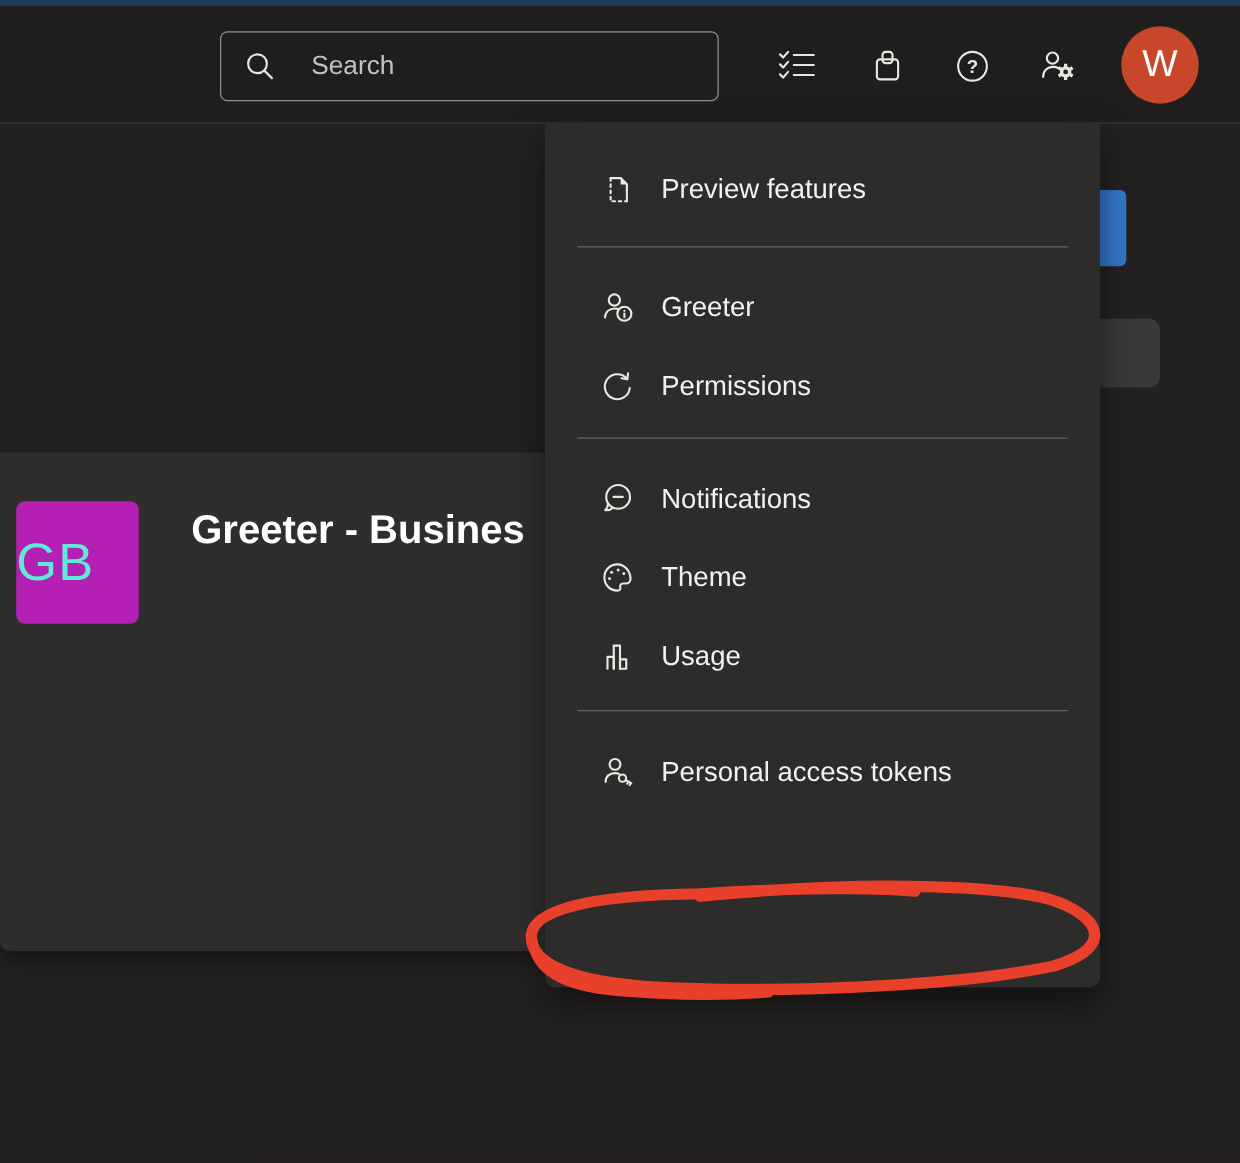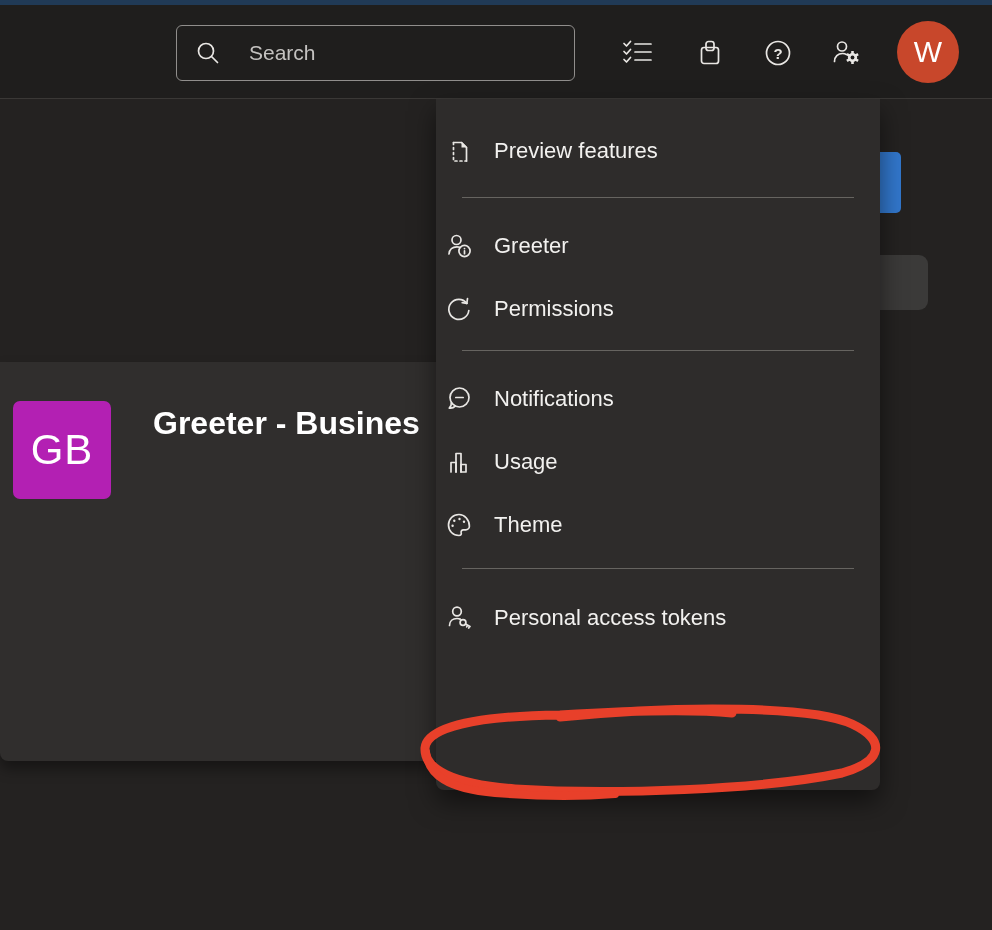--- a/index.html
+++ b/index.html
@@ -51,40 +51,40 @@
     position: absolute; left: 856px; top: 255px; width: 72px; height: 55px;
     background: #3b3a39; border: none; border-radius: 9px; z-index: 2; cursor: pointer;
   }
   .content-panel {
     position: absolute; left: 0; top: 362px; width: 868px; height: 399px;
     background: #302e2d; border-radius: 0 0 8px 8px; z-index: 1;
     box-shadow: 0 8px 14px rgba(0,0,0,0.38);
   }
   .project-avatar {
     position: absolute; left: 13px; top: 39px; width: 98px; height: 98px;
-    background: #b320b3; border-radius: 7px; color: #ffffff;
-    display: flex; align-items: center; justify-content: center;
+    background: #b320b3; border-radius: 7px; color: #5eead4;
+    display: flex; align-items: center; 
     font-size: 42px; font-weight: 400; letter-spacing: 1px; cursor: pointer; border: none;
     font-family: "Liberation Sans", sans-serif;
   }
   .project-title {
     position: absolute; left: 153px; top: 43px;
     color: #ffffff; font-size: 32px; font-weight: 700; white-space: nowrap;
   }
 
   
   .menu {
     position: absolute; left: 436px; top: 99px; width: 444px; height: 691px;
     background: #2e2c2b; border-radius: 0 0 8px 8px; z-index: 10;
     box-shadow: 0 12px 26px rgba(0,0,0,0.5);
     padding-top: 20px; display: flex; flex-direction: column;
   }
   .menu-item {
     height: 63px; flex: 0 0 auto; display: flex; align-items: center;
-    gap: 20px; padding: 0 24px 0 8px; cursor: pointer;
+    gap: 20px; padding: 0 24px 0 43px; cursor: pointer;
     background: transparent; border: none; width: 100%; text-align: left;
   }
   .menu-item.highlight { height: 64px; background: #3a3836; }
   .menu-item .mi-label {
     color: #f2f1ef; font-size: 22px; font-family: "Liberation Sans", sans-serif;
     white-space: nowrap;
   }
   .menu-item svg { flex: 0 0 auto; }
   .menu-divider { height: 1px; background: #666460; margin: 0 26px; flex: 0 0 auto; }
   .mdiv-1 { margin-top: 15px; margin-bottom: 16px; }
@@ -212,36 +212,36 @@
       <svg width="30" height="30" viewBox="0 0 30 30">
         <circle class="ic" cx="15.5" cy="13.5" r="9.5"></circle>
         <path class="ic" d="M7.3 18.3 C7.6 20.6 6.8 22.6 5.3 24.1 C7.5 24.5 9.8 23.7 11.3 22.2"></path>
         <line class="ic" x1="11.8" y1="13.5" x2="19.2" y2="13.5" stroke-width="1.5"></line>
       </svg>
       <span class="mi-label">Notifications</span>
     </button>
 
     <button class="menu-item">
       <svg width="30" height="30" viewBox="0 0 30 30">
-        <path class="ic" d="M7 25 V15.5 H12 V25"></path>
-        <path class="ic" d="M12 25 V6.5 H17 V25"></path>
-        <path class="ic" d="M17 25 V17.5 H22 V25 Z"></path>
-      </svg>
-      <span class="mi-label">Usage</span>
-    </button>
-
-    <button class="menu-item">
-      <svg width="30" height="30" viewBox="0 0 30 30">
         <path class="ic" d="M15 4.5 C9 4.5 4.5 9 4.5 15 C4.5 21 9 25.5 15 25.5 C16.8 25.5 17.6 24.2 17.2 22.8 C16.8 21.2 17.7 19.8 19.4 19.8 L21.7 19.8 C23.7 19.8 25.4 18.2 25.4 16.2 C25.4 9.8 20.7 4.5 15 4.5 Z"></path>
         <circle class="ic-fill" cx="10.3" cy="10.8" r="1.2"></circle>
         <circle class="ic-fill" cx="15.5" cy="9" r="1.2"></circle>
         <circle class="ic-fill" cx="20" cy="11.8" r="1.2"></circle>
         <circle class="ic-fill" cx="8.6" cy="15.8" r="1.2"></circle>
       </svg>
       <span class="mi-label">Theme</span>
+    </button>
+
+    <button class="menu-item">
+      <svg width="30" height="30" viewBox="0 0 30 30">
+        <path class="ic" d="M7 25 V15.5 H12 V25"></path>
+        <path class="ic" d="M12 25 V6.5 H17 V25"></path>
+        <path class="ic" d="M17 25 V17.5 H22 V25 Z"></path>
+      </svg>
+      <span class="mi-label">Usage</span>
     </button>
 
     <div class="menu-divider mdiv-3"></div>
 
     <button class="menu-item">
       <svg width="30" height="30" viewBox="0 0 30 30">
         <circle class="ic" cx="13" cy="8.5" r="4.3"></circle>
         <path class="ic" d="M5.5 22.5 C5.5 18 8.8 15.5 13 15.5 C14.2 15.5 15.3 15.7 16.2 16.1"></path>
         <circle class="ic" cx="19" cy="19.5" r="2.9" stroke-width="1.5"></circle>
         <path class="ic" d="M21.5 21 L26 23.6 M23.6 22.2 L22.7 23.9 M25.6 23.4 L24.7 25.1" stroke-width="1.5"></path>

